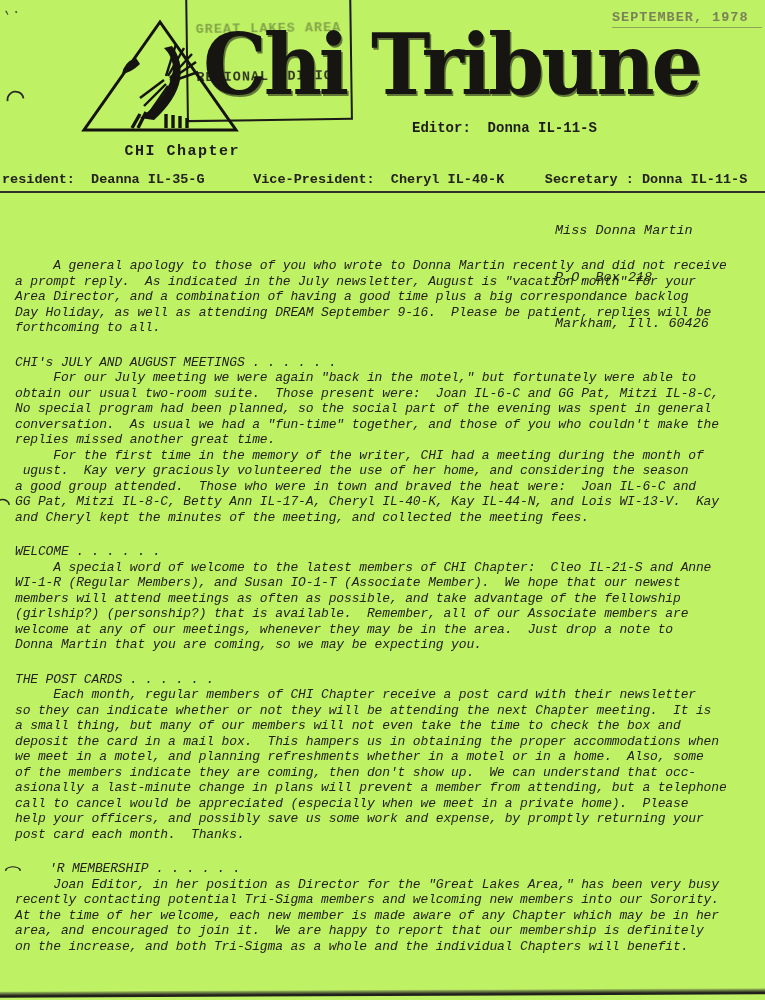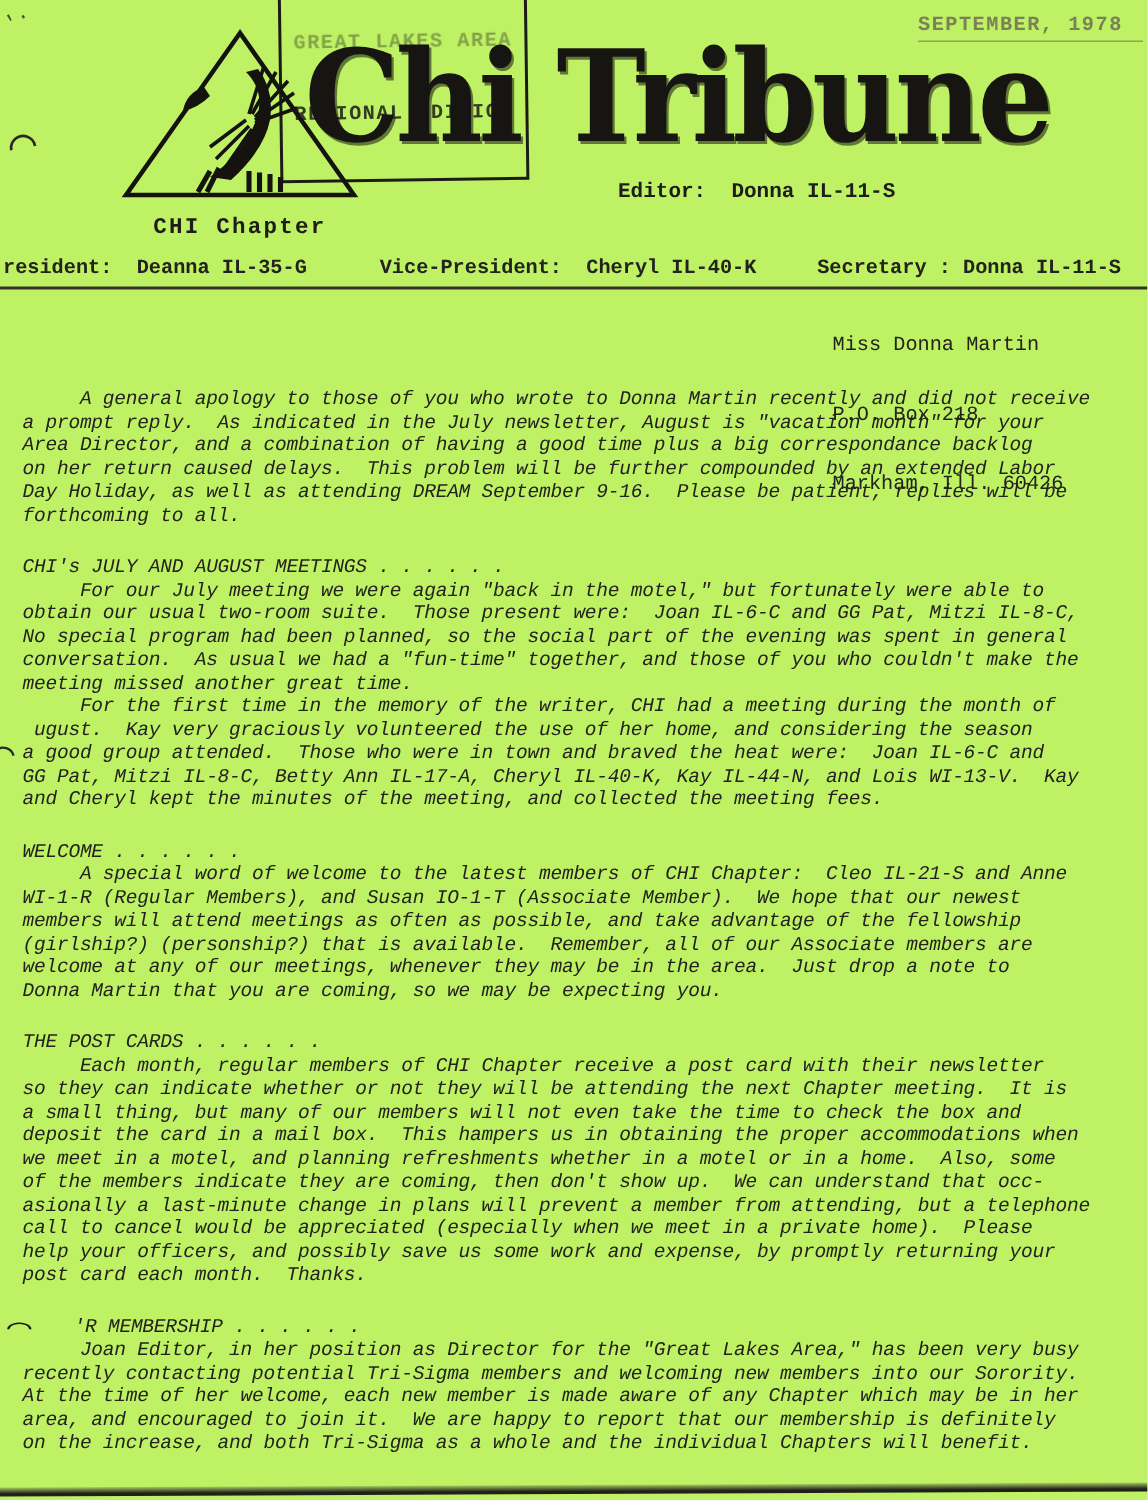--- a/index.html
+++ b/index.html
@@ -30,37 +30,37 @@
     position:absolute;left:203px;top:20px;width:520px;
     font-family:"DejaVu Serif","Liberation Serif",serif;
     font-weight:bold;font-size:80px;line-height:1.05;
     letter-spacing:-3px;color:#161511;
     transform:scaleY(1.06);transform-origin:top left;
     text-shadow:1.5px 1.5px 0 rgba(20,18,14,.55);
     white-space:nowrap;
   }
   .logo-wrap{position:absolute;left:80px;top:18px;width:160px;}
   .logo-caption{
-    margin-top:2px;text-align:center;font-size:15px;letter-spacing:1.5px;
+    margin-top:2px;text-align:right;font-size:15px;letter-spacing:1.5px;
     font-weight:bold;color:#1e1c18;white-space:pre;
   }
   .editor-line{
     position:absolute;left:412px;top:120px;
     font-size:14px;font-weight:bold;white-space:pre;color:#1e1c18;
   }
   
   .officers-row{
     position:absolute;left:0;top:172px;width:765px;
     font-size:13.5px;font-weight:bold;white-space:pre;
     padding:0 0 4px 2px;border-bottom:2px solid #34312b;
     color:#24221d;box-sizing:border-box;
   }
   .address-block{
     position:absolute;left:555px;top:192px;
-    font-size:13.5px;line-height:15.5px;white-space:pre;color:#24221d;
+    font-size:13.5px;line-height:15.5px;white-space:pre;color:#24221d;font-style:italic;
   }
   
   .body-content{position:absolute;left:15px;top:258px;width:742px;font-style:italic;}
   .section{margin-top:19px;}
   .section:first-child{margin-top:0;}
   .section-heading,.body-line{
     font-size:13px;line-height:15.5px;letter-spacing:-0.15px;
     white-space:pre;color:#24221d;
   }
   .squiggle{
@@ -128,31 +128,30 @@
     <div>Miss Donna Martin</div>
     <div>P.O. Box 218</div>
     <div>Markham, Ill. 60426</div>
   </div>
 
   <div class="body-content">
       <div class="section">
         <div class="body-line">     A general apology to those of you who wrote to Donna Martin recently and did not receive</div>
         <div class="body-line">a prompt reply.  As indicated in the July newsletter, August is "vacation month" for your</div>
         <div class="body-line">Area Director, and a combination of having a good time plus a big correspondance backlog</div>
-        <div class="body-line">on her return caused delays.  This problem will be further compounded by an extended Labor</div>
         <div class="body-line">Day Holiday, as well as attending DREAM September 9-16.  Please be patient, replies will be</div>
         <div class="body-line">forthcoming to all.</div>
       </div>
       <div class="section">
         <div class="section-heading">CHI's JULY AND AUGUST MEETINGS . . . . . .</div>
         <div class="body-line">     For our July meeting we were again "back in the motel," but fortunately were able to</div>
         <div class="body-line">obtain our usual two-room suite.  Those present were:  Joan IL-6-C and GG Pat, Mitzi IL-8-C,</div>
         <div class="body-line">No special program had been planned, so the social part of the evening was spent in general</div>
         <div class="body-line">conversation.  As usual we had a "fun-time" together, and those of you who couldn't make the</div>
-        <div class="body-line">meeting missed another great time.</div>
+        <div class="body-line">replies missed another great time.</div>
         <div class="body-line">     For the first time in the memory of the writer, CHI had a meeting during the month of</div>
         <div class="body-line"> ugust.  Kay very graciously volunteered the use of her home, and considering the season</div>
         <div class="body-line">a good group attended.  Those who were in town and braved the heat were:  Joan IL-6-C and</div>
         <div class="body-line">GG Pat, Mitzi IL-8-C, Betty Ann IL-17-A, Cheryl IL-40-K, Kay IL-44-N, and Lois WI-13-V.  Kay</div>
         <div class="body-line">and Cheryl kept the minutes of the meeting, and collected the meeting fees.</div>
       </div>
       <div class="section">
         <div class="section-heading">WELCOME . . . . . .</div>
         <div class="body-line">     A special word of welcome to the latest members of CHI Chapter:  Cleo IL-21-S and Anne</div>
         <div class="body-line">WI-1-R (Regular Members), and Susan IO-1-T (Associate Member).  We hope that our newest</div>

